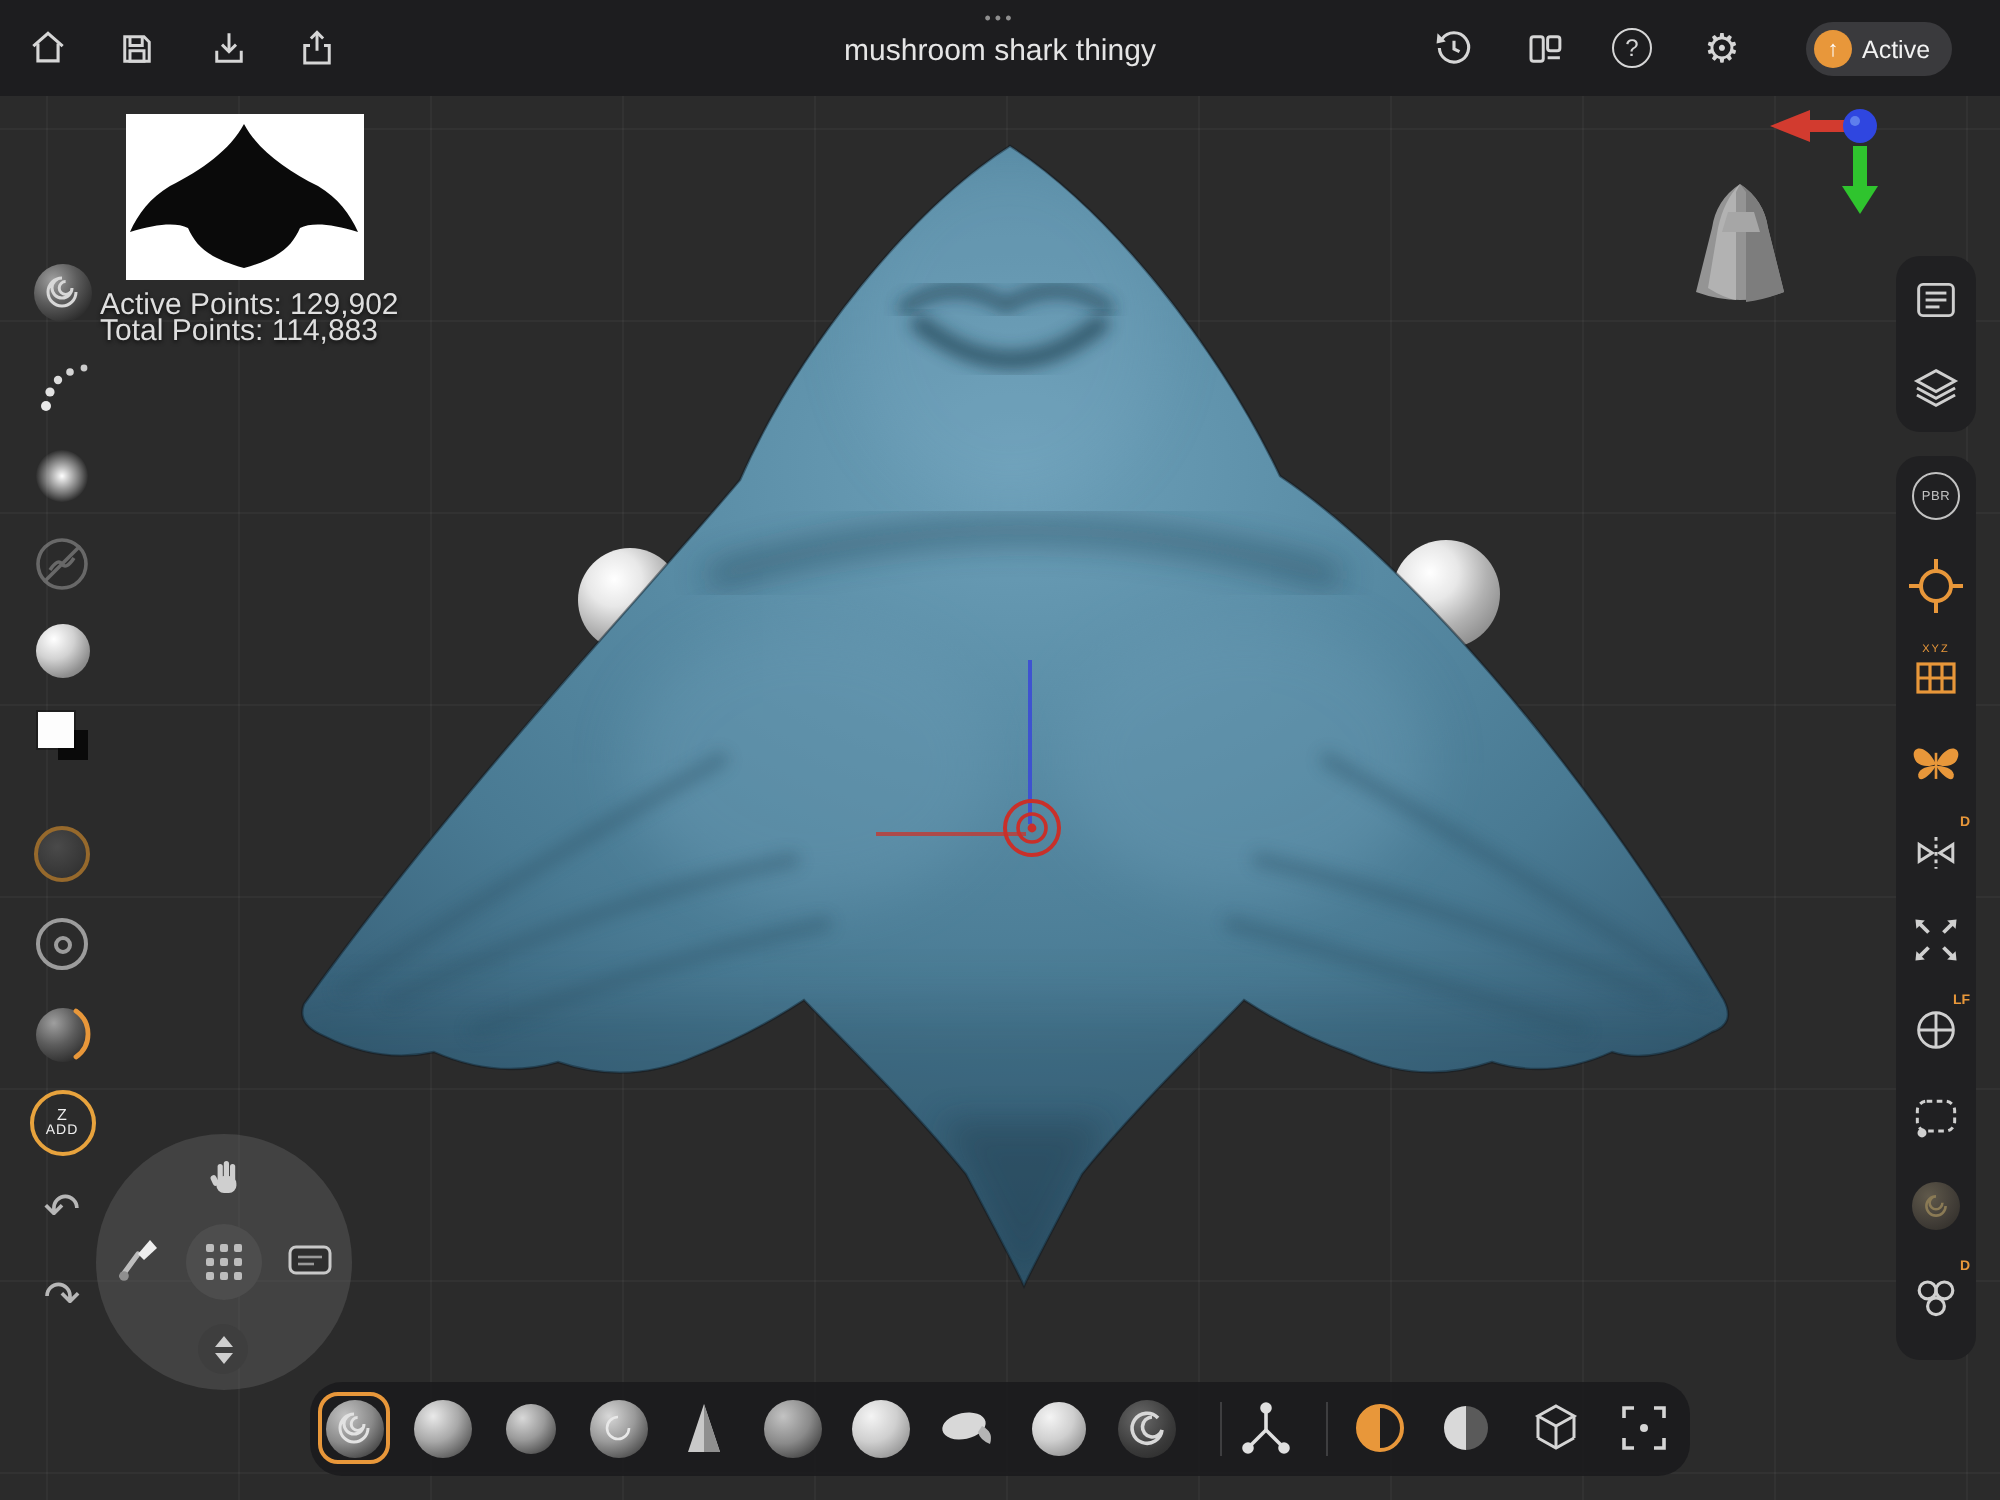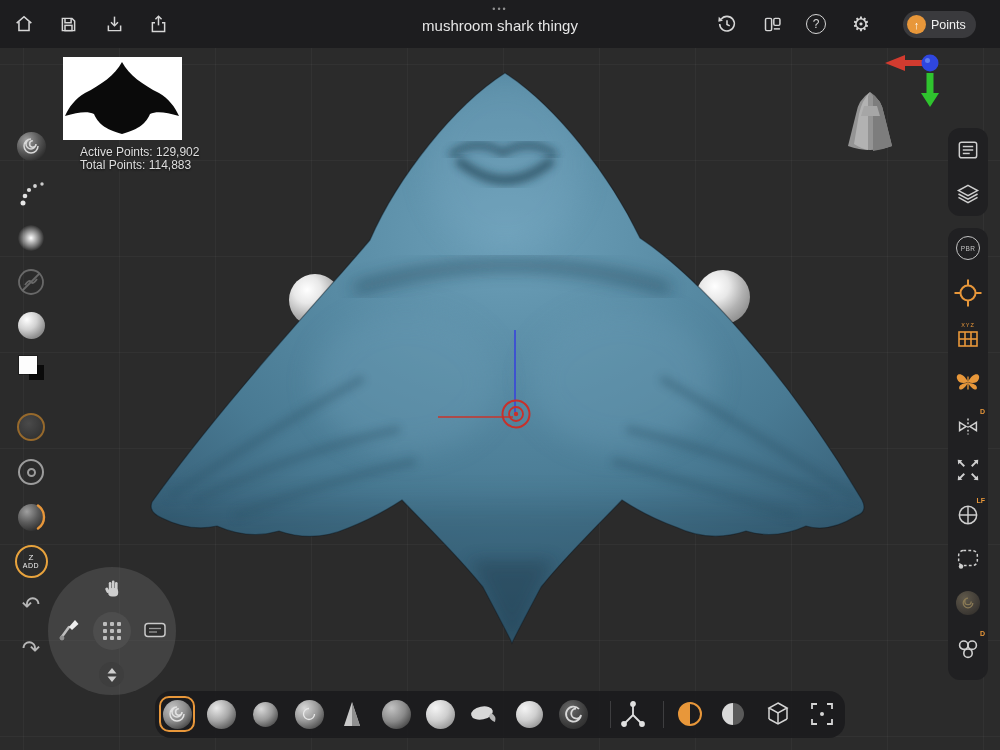--- a/index.html
+++ b/index.html
@@ -20,21 +20,21 @@
   .upgrade .ulabel{font-size:12.5px;color:#f2f2f2;}
   
   .viewport{position:absolute;left:0;top:48px;width:1000px;height:702px;
     background-color:#2b2b2b;
     background-image:linear-gradient(rgba(255,255,255,.035) 1px,transparent 1px),
                      linear-gradient(90deg,rgba(255,255,255,.035) 1px,transparent 1px);
     background-size:96px 96px;background-position:23px 16px;}
   .modelsvg{position:absolute;left:0;top:0;z-index:5;}
   
   .alpha{position:absolute;left:63px;top:57px;width:119px;height:83px;background:#fff;z-index:20;}
-  .stats{position:absolute;left:80px;top:146px;z-index:20;font-size:12px;line-height:13px;color:#dedede;text-shadow:0 1px 2px rgba(0,0,0,.7);}
+  .stats{position:absolute;left:50px;top:146px;z-index:20;font-size:15px;line-height:13px;color:#dedede;text-shadow:0 1px 2px rgba(0,0,0,.7);}
   
   .lic{position:absolute;width:36px;height:36px;display:flex;align-items:center;justify-content:center;z-index:20;}
   .sphere-dark{width:29px;height:29px;border-radius:50%;background:radial-gradient(circle at 33% 28%,#9f9f9f,#5c5c5c 42%,#2e2e2e 78%,#222);}
   .soft{width:26px;height:26px;border-radius:50%;background:radial-gradient(circle,#ffffff 0%,rgba(255,255,255,.35) 48%,rgba(255,255,255,0) 72%);}
   .sphere-gray{width:27px;height:27px;border-radius:50%;background:radial-gradient(circle at 33% 28%,#ffffff,#d2d2d2 38%,#8f8f8f 72%,#6f6f6f);}
   .swatch{position:relative;width:28px;height:28px;}
   .swatch .blk{position:absolute;right:1px;bottom:1px;width:15px;height:15px;background:#0a0a0a;}
   .swatch .wht{position:absolute;left:2px;top:3px;width:18px;height:18px;background:#fdfdfd;box-shadow:0 0 0 1px rgba(0,0,0,.3);}
   .ringdim{width:28px;height:28px;border-radius:50%;border:2px solid #96692c;background:radial-gradient(circle at 40% 35%,#4a4a4a,#2c2c2c);}
   .ringdot{width:26px;height:26px;border-radius:50%;border:2px solid #9c9c9c;display:flex;align-items:center;justify-content:center;}
@@ -212,21 +212,21 @@
     </svg>
   </div>
   <div class="tbtn" style="left:802px;z-index:41;">
     <div style="width:20px;height:20px;border-radius:50%;border:1.6px solid #d6d6d6;display:flex;align-items:center;justify-content:center;font-size:12px;color:#d6d6d6;">?</div>
   </div>
   <div class="tbtn" style="left:847px;z-index:41;font-size:20px;color:#d6d6d6;">
     <span>⚙</span>
   </div>
   <div class="upgrade">
     <span class="ucirc">↑</span>
-    <span class="ulabel">Points</span>
+    <span class="ulabel">Active</span>
   </div>
 
   <div class="alpha">
     <svg width="119" height="83" viewBox="0 0 119 83">
       <path d="M59 5 C66 18 80 28 96 36 C106 42 112 50 116 59 C103 55 93 54 87 57 C83 66 77 72 59 77 C41 72 35 66 31 57 C25 54 15 55 2 59 C6 50 12 42 22 36 C38 28 52 18 59 5 Z" fill="#0a0a0a"></path>
     </svg>
   </div>
   <div class="stats">
     <div>Active Points: 129,902</div>
     <div>Total Points: 114,883</div>

